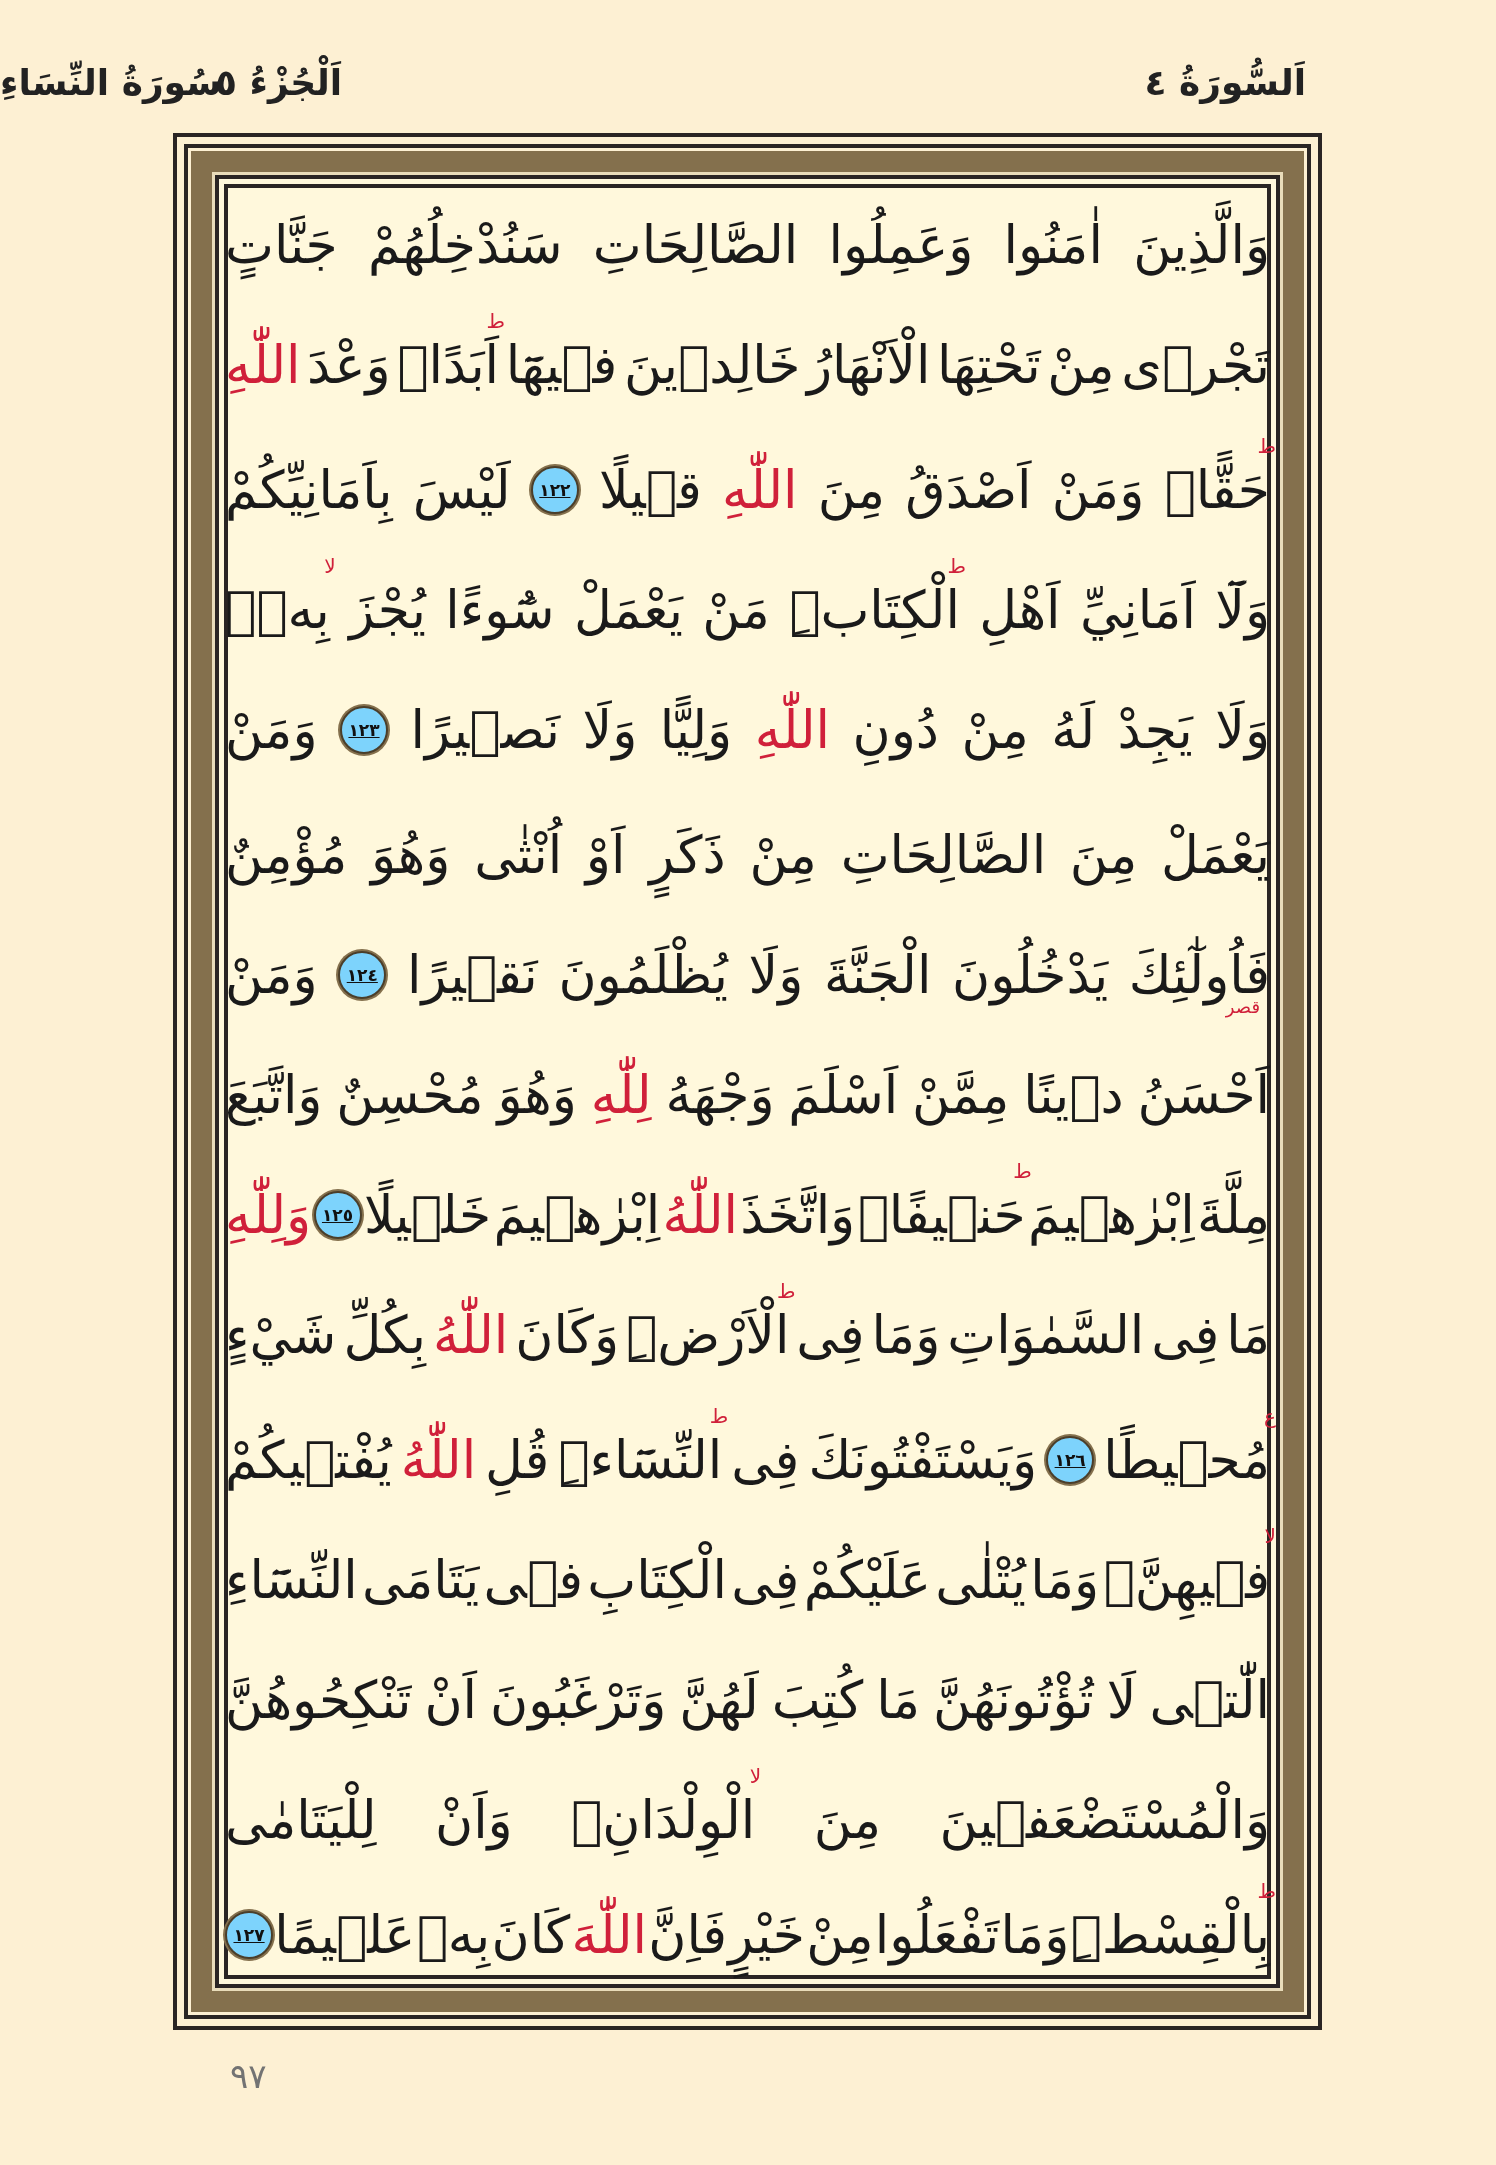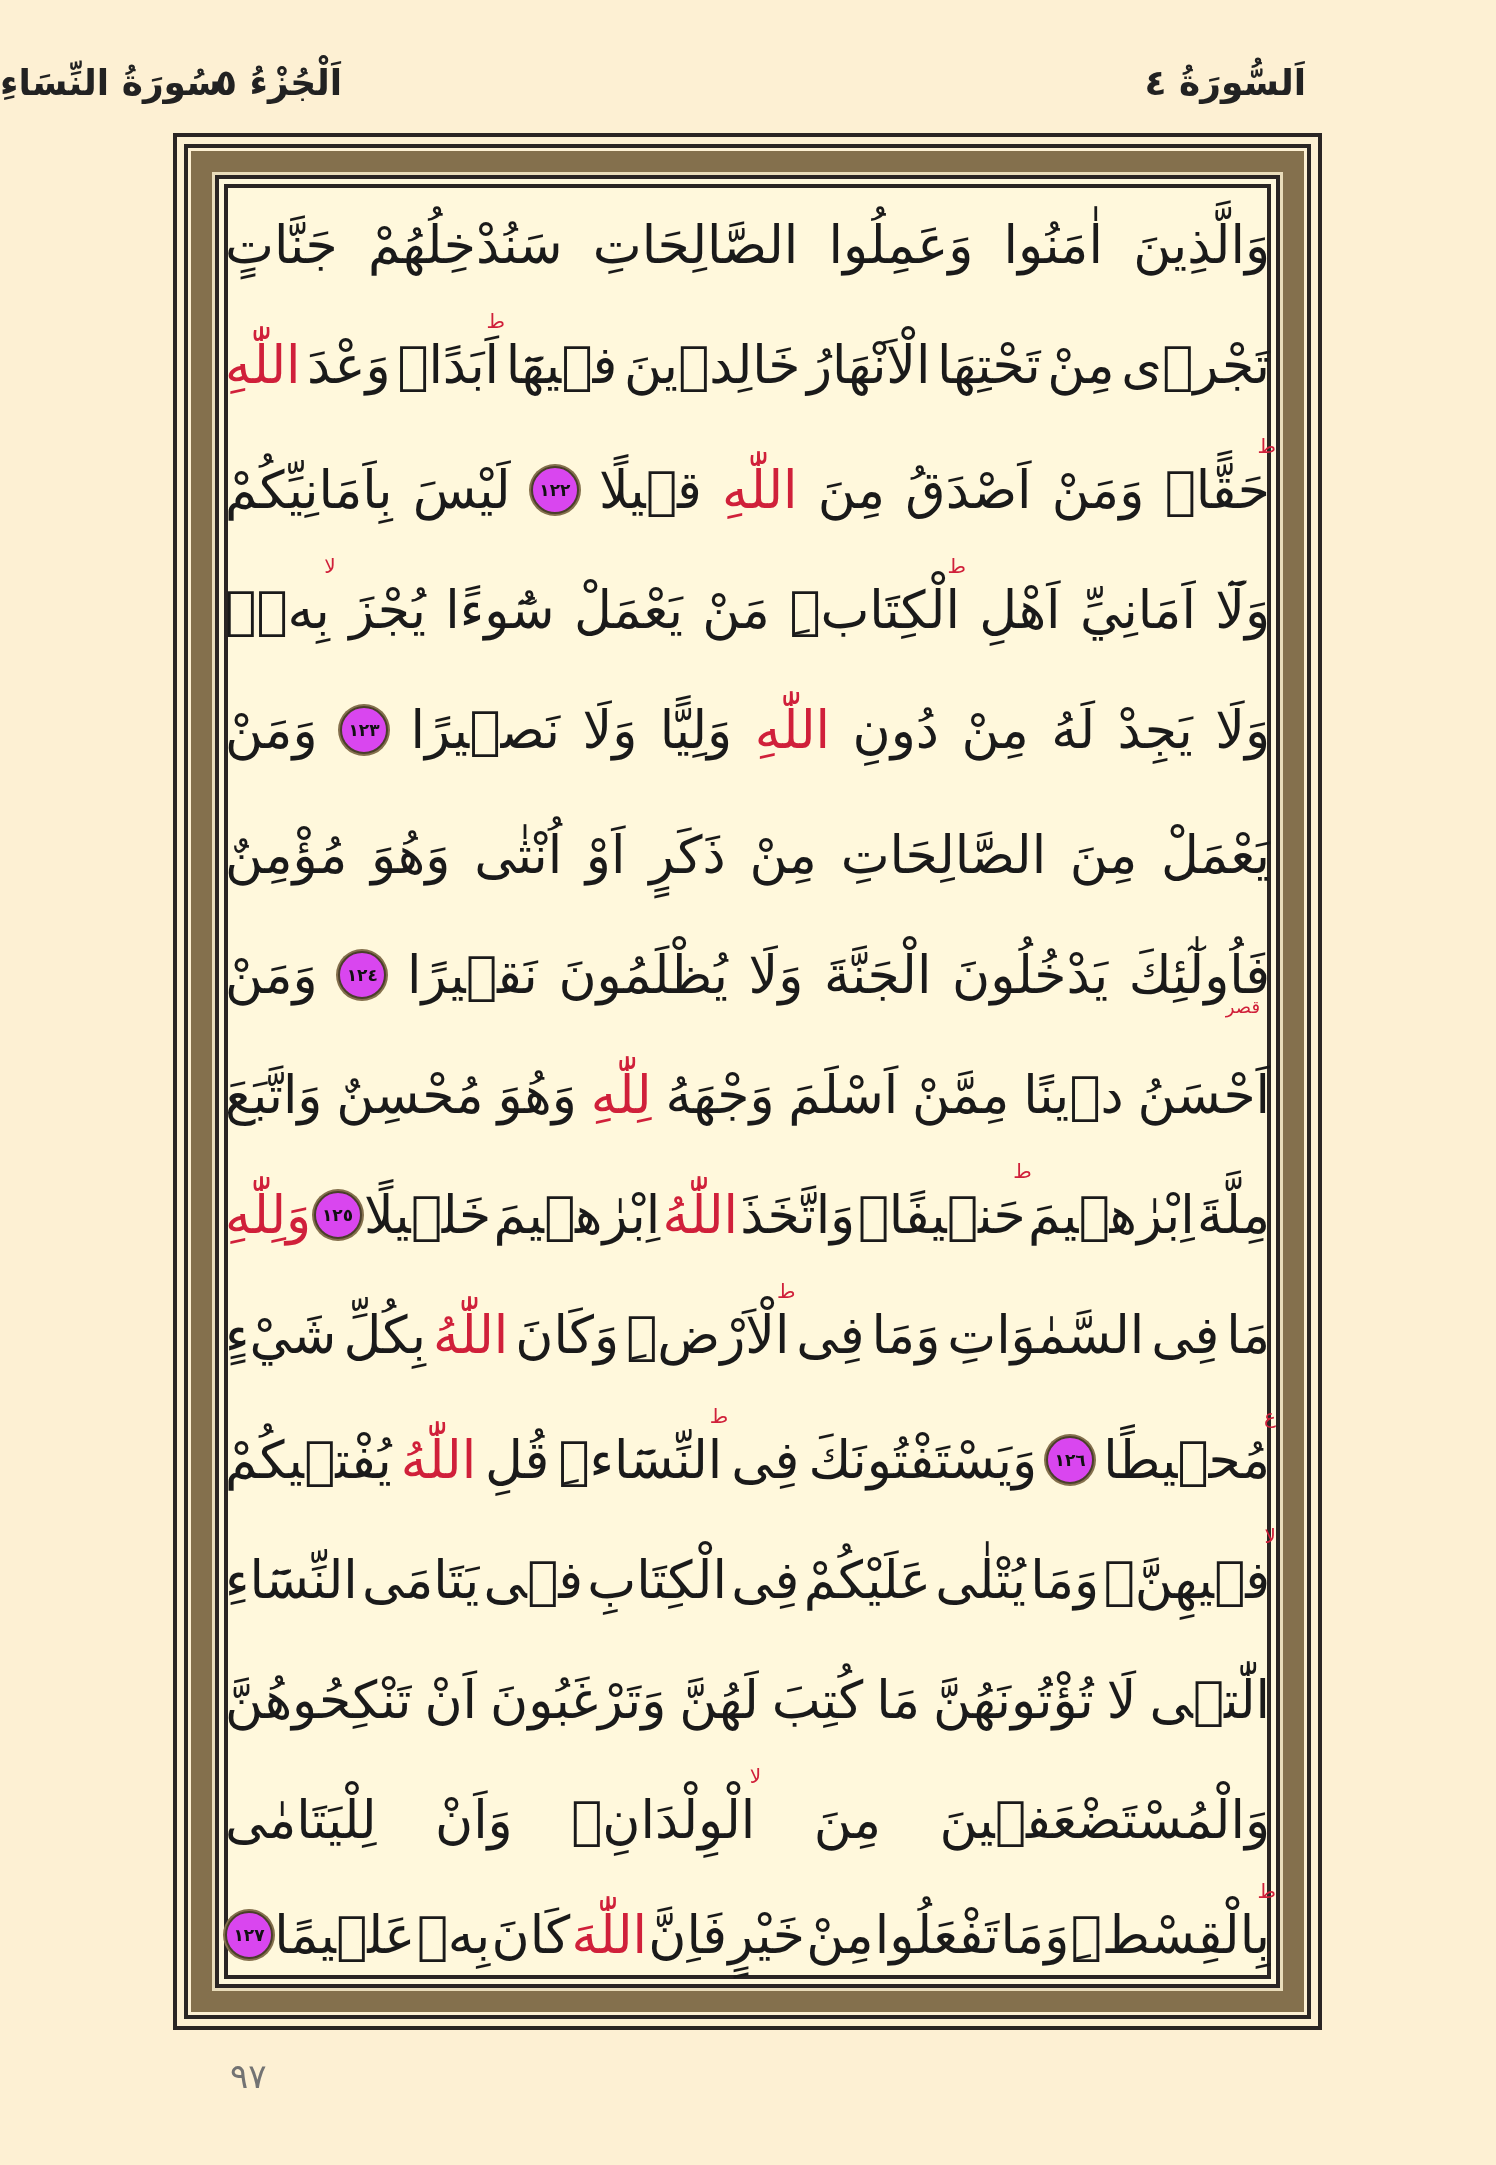--- a/index.html
+++ b/index.html
@@ -61,24 +61,24 @@
   .red { color:#d0203a;text-align:right; }
   .stop {
     position:absolute; top:6px; right:-6px; font-size:20px; line-height:20px;
     color:#d0203a;
   }
   .note-qasr {
     position:absolute; font-size:18px; color:#d0203a; line-height:18px;
   }
   .ayah {
     display:inline-block; width:44px; height:44px; border-radius:50%;
-    background:#d946ef; border:2px solid #4a3e2a;
+    background:#7dd3fc; border:2px solid #4a3e2a;
     box-shadow:0 0 0 2px #84704d;
     color:#111; font-size:17px; font-weight:bold; line-height:44px;
-    text-align:center; vertical-align:middle;
+    text-align:center; vertical-align:middle;text-decoration:underline;
   }
   .page-number {
     position:absolute; top:2040px; left:230px; font-size:34px; color:#737373;
     font-family:"DejaVu Sans", sans-serif;
     margin-top:16px;
   }
 </style>
 </head>
 <body>
 

